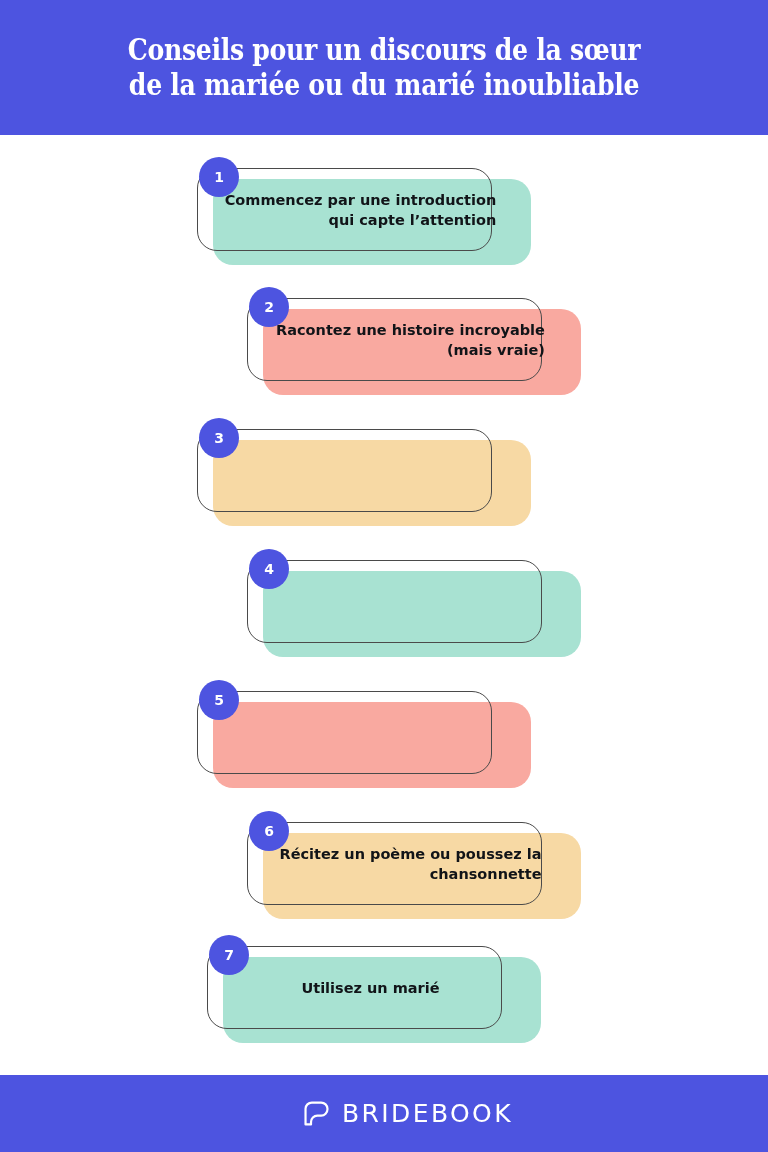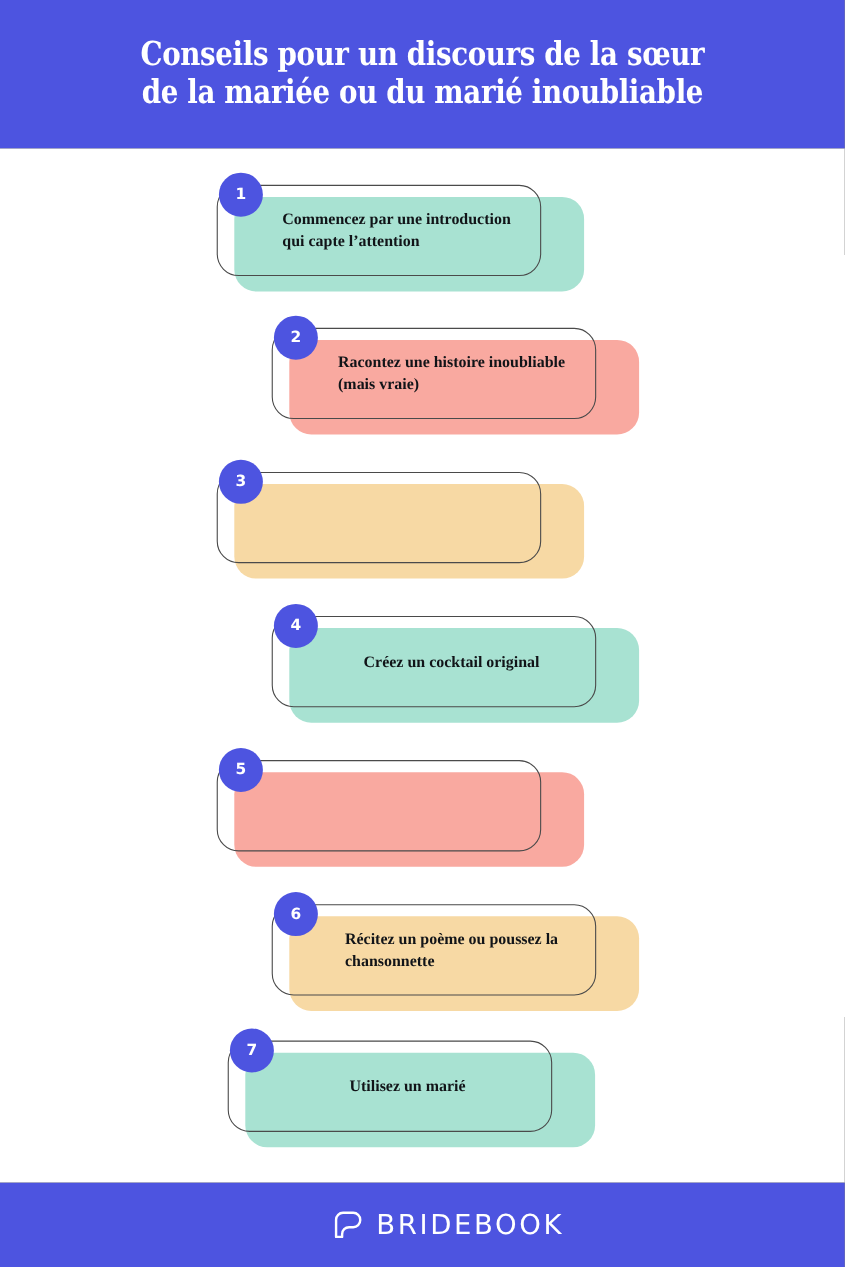--- a/index.html
+++ b/index.html
@@ -88,28 +88,27 @@
 
   .step-label {
     position: absolute;
     left: 16px;
     top: 11px;
     width: 295px;
     height: 83px;
     display: flex;
     align-items: center;
     justify-content: center;
-    text-align: left;
+    text-align: right;
     color: #111418;
     font-weight: 700;
     font-size: 14.5px;
     line-height: 1.38;
     padding: 0 10px;
     white-space: pre-line;
-    font-family: Liberation Serif, serif;
   }
 
   .step-badge {
     position: absolute;
     left: 2px;
     top: 0px;
     width: 40px;
     height: 40px;
     border-radius: 50%;
     background: #4d54e0;
@@ -163,33 +162,32 @@
       <div class="step" style="left: 197px; top: 22px;">
         <div class="step-fill" style="background: rgb(168, 226, 210);"></div>
         <div class="step-box"></div>
         <div class="step-label">Commencez par une introduction
 qui capte l’attention</div>
         <div class="step-badge">1</div>
       </div>
       <div class="step" style="left: 247px; top: 152px;">
         <div class="step-fill" style="background: rgb(249, 169, 160);"></div>
         <div class="step-box"></div>
-        <div class="step-label">Racontez une histoire inoubliable
+        <div class="step-label">Racontez une histoire incroyable
 (mais vraie)</div>
         <div class="step-badge">2</div>
       </div>
       <div class="step" style="left: 197px; top: 283px;">
         <div class="step-fill" style="background: rgb(247, 217, 164);"></div>
         <div class="step-box"></div>
         <div class="step-badge">3</div>
       </div>
       <div class="step" style="left: 247px; top: 414px;">
         <div class="step-fill" style="background: rgb(168, 226, 210);"></div>
         <div class="step-box"></div>
-        <div class="step-label">Créez un cocktail original</div>
         <div class="step-badge">4</div>
       </div>
       <div class="step" style="left: 197px; top: 545px;">
         <div class="step-fill" style="background: rgb(249, 169, 160);"></div>
         <div class="step-box"></div>
         <div class="step-badge">5</div>
       </div>
       <div class="step" style="left: 247px; top: 676px;">
         <div class="step-fill" style="background: rgb(247, 217, 164);"></div>
         <div class="step-box"></div>

